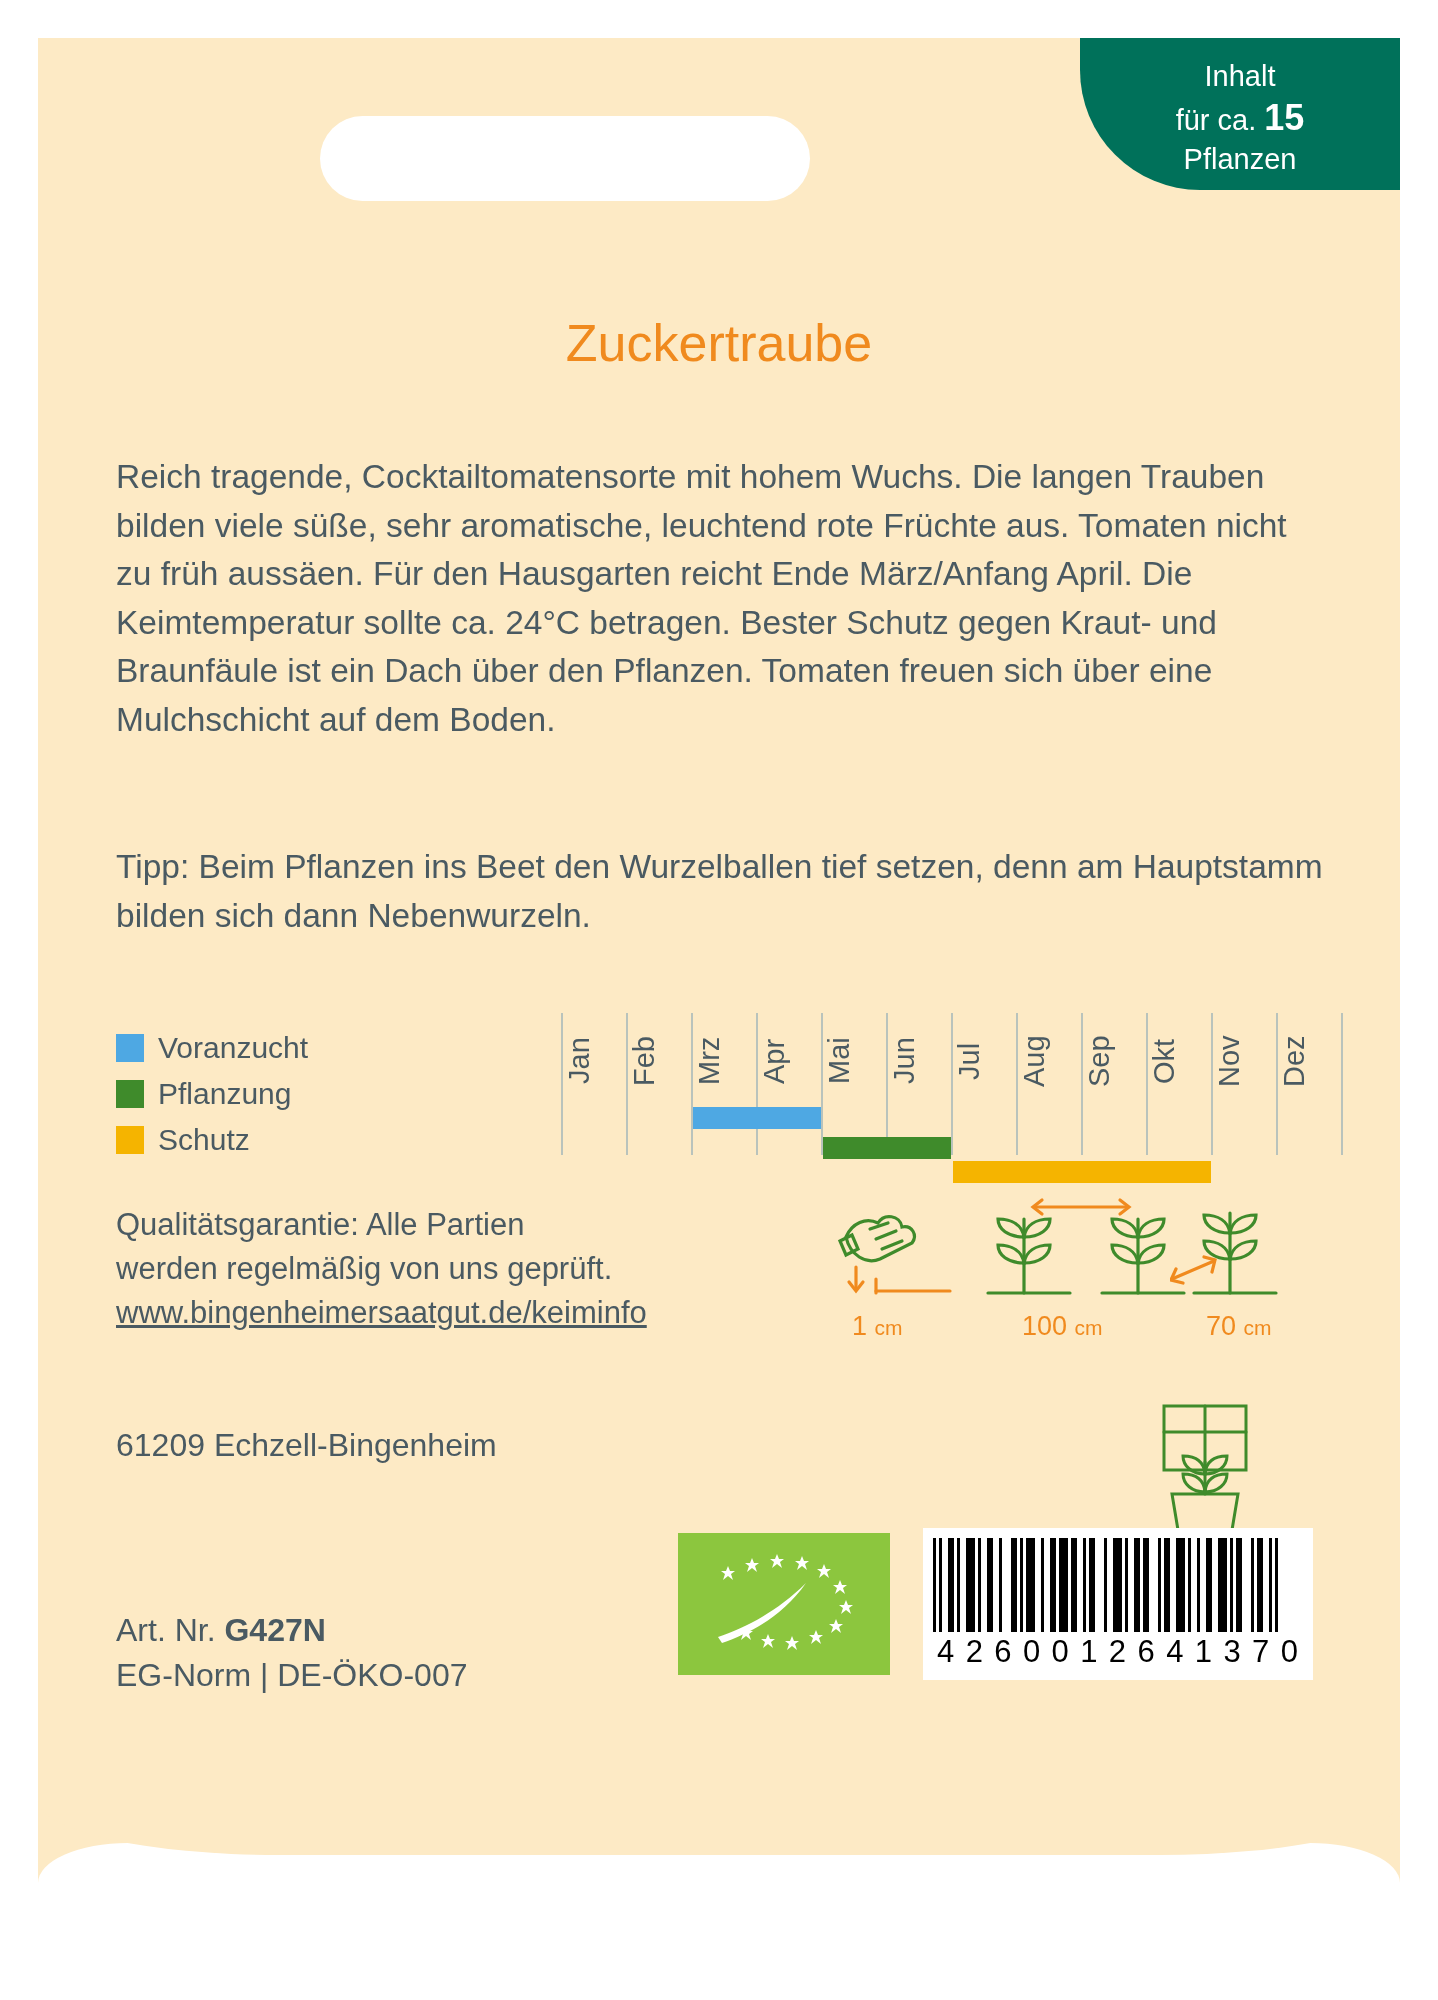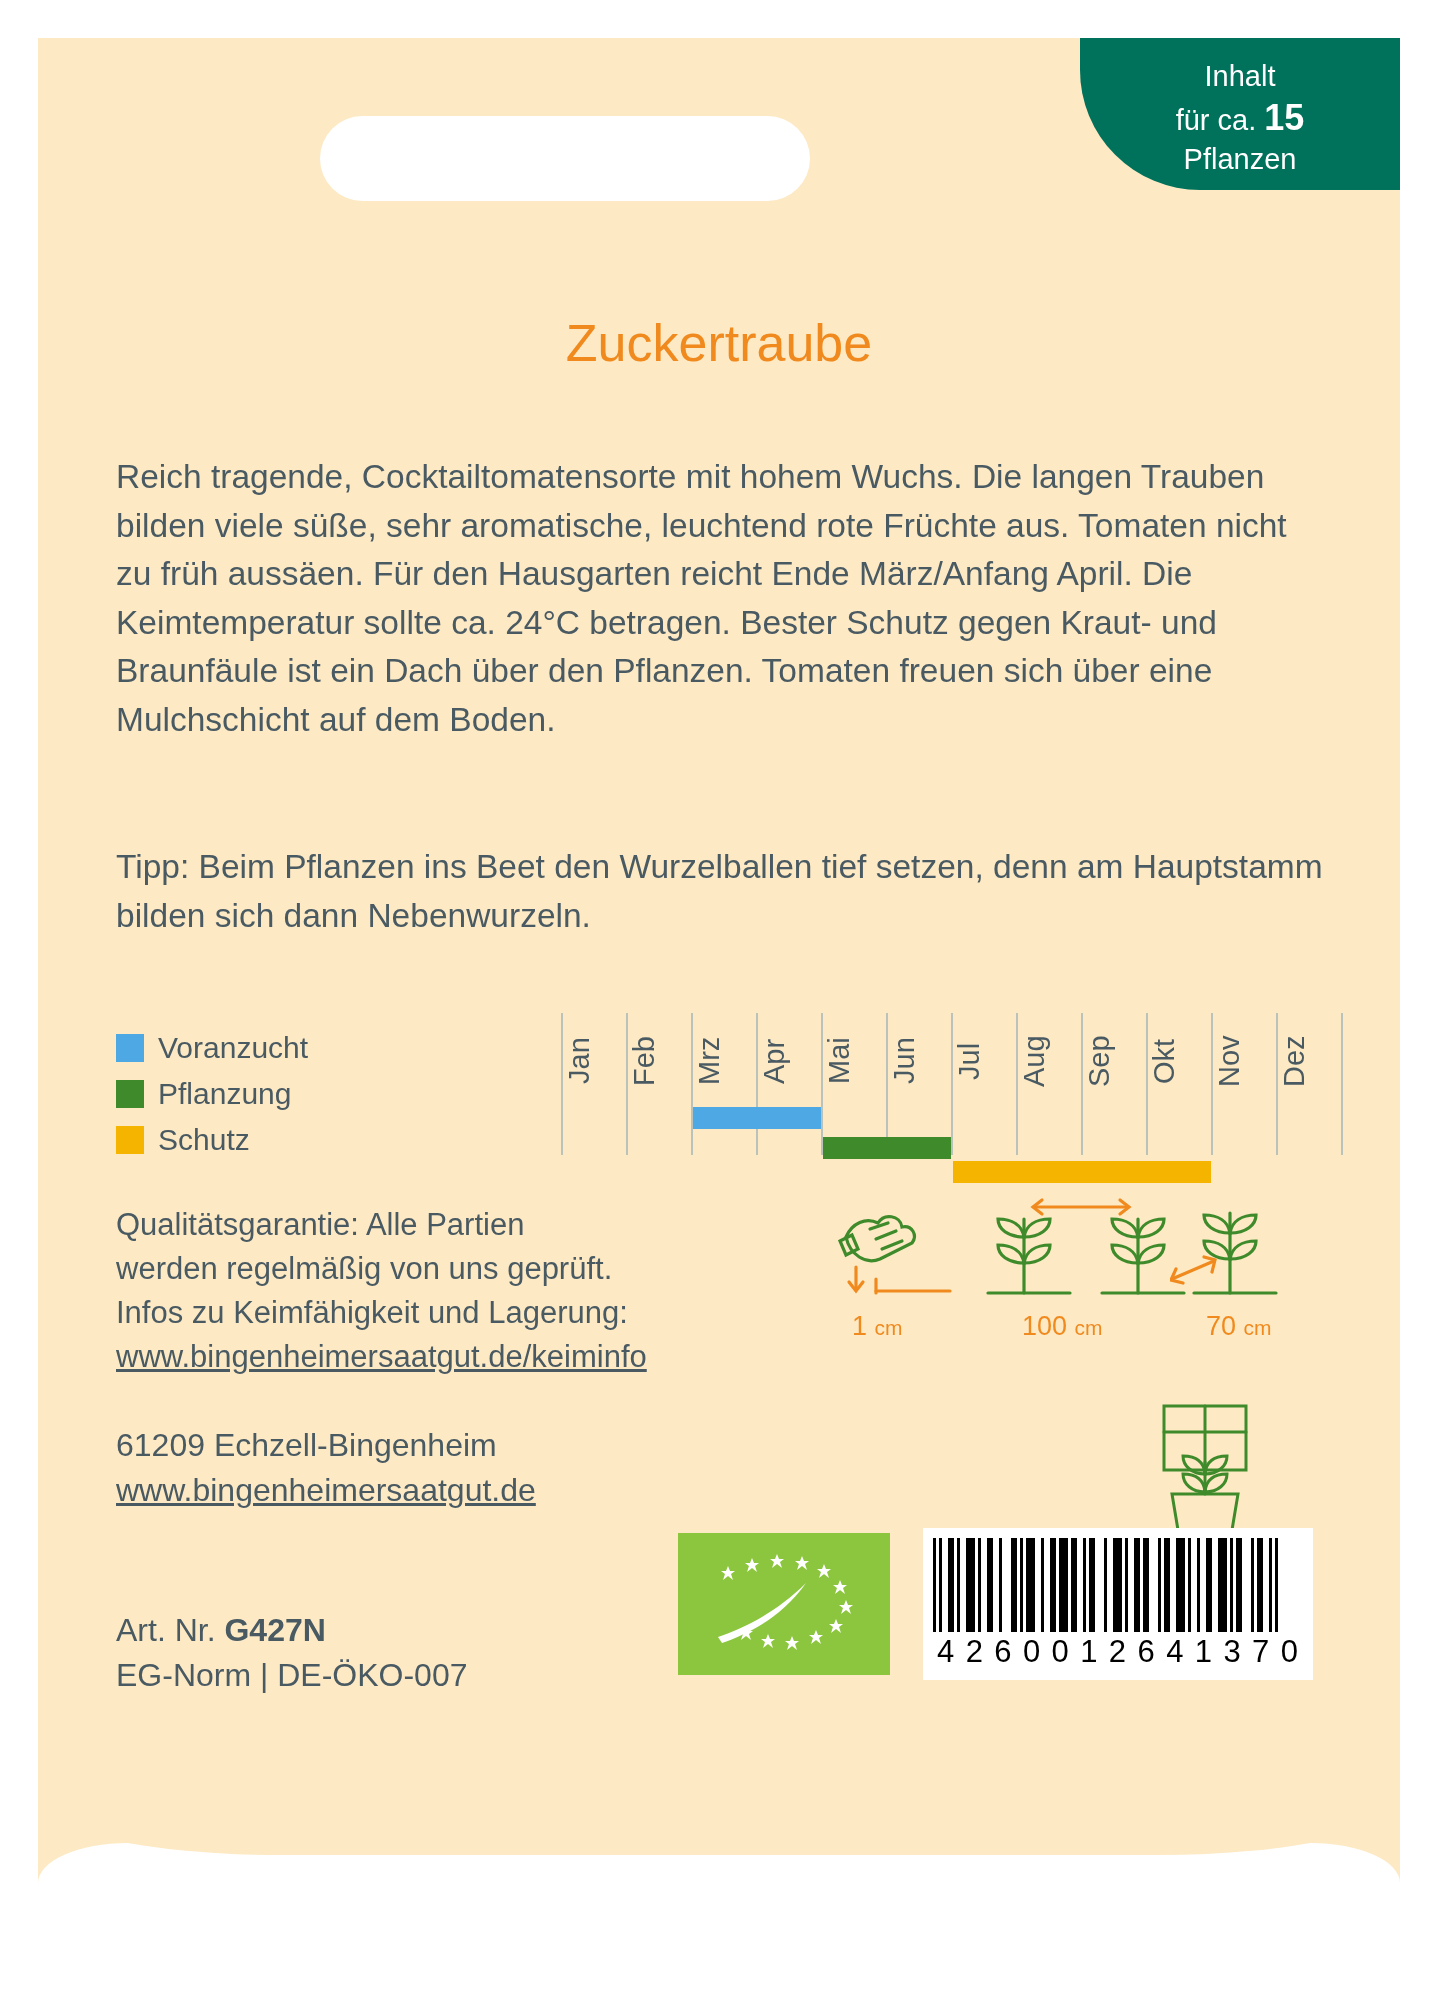--- a/index.html
+++ b/index.html
@@ -314,21 +314,20 @@
 
       <div class="bar bar-blue" style="left:132px; top:94px;  width:128px;"></div>
       <div class="bar bar-green" style="left:262px; top:124px; width:128px;"></div>
       <div class="bar bar-yellow" style="left:392px; top:148px; width:258px;"></div>
     </div>
   </div>
 
   <div class="quality">
     <div>Qualitätsgarantie: Alle Partien</div>
     <div>werden regelmäßig von uns geprüft.</div>
-    <div>Infos zu Keimfähigkeit und Lagerung:</div>
     <div class="link">www.bingenheimersaatgut.de/keiminfo</div>
   </div>
 
   <div class="pictos">
 
     <svg width="140" height="130" viewBox="0 0 140 130" style="position:absolute;left:0;top:0;">
       <g fill="none" stroke="#3f8b2b" stroke-width="3.2" stroke-linecap="round">
         <path d="M28 44 C34 30, 48 24, 60 30 C66 20, 82 22, 84 34 C94 32, 100 42, 94 50 L62 66 C48 72, 32 62, 28 44 Z"></path>
         <path d="M52 36 L70 30 M58 46 L78 38 M64 56 L84 48"></path>
         <path d="M22 48 L34 42 L40 56 L28 62 Z"></path>
@@ -386,21 +385,20 @@
         <path d="M34 64 L45 67 L42 79"></path>
       </g>
     </svg>
     <div class="picto-cap" style="position:absolute;left:388px;top:118px;">
       <span>70</span>&nbsp;<small>cm</small>
     </div>
   </div>
 
   <div class="company">
     <div class="company-line">61209 Echzell-Bingenheim</div>
-    <div class="company-line link">www.bingenheimersaatgut.de</div>
   </div>
 
   <div class="artnr">
     <div>
       <span>Art. Nr. </span><b>G427N</b>
     </div>
     <div>EG-Norm | DE-ÖKO-007</div>
   </div>
 
   <svg class="greenhouse" viewBox="0 0 110 140">

